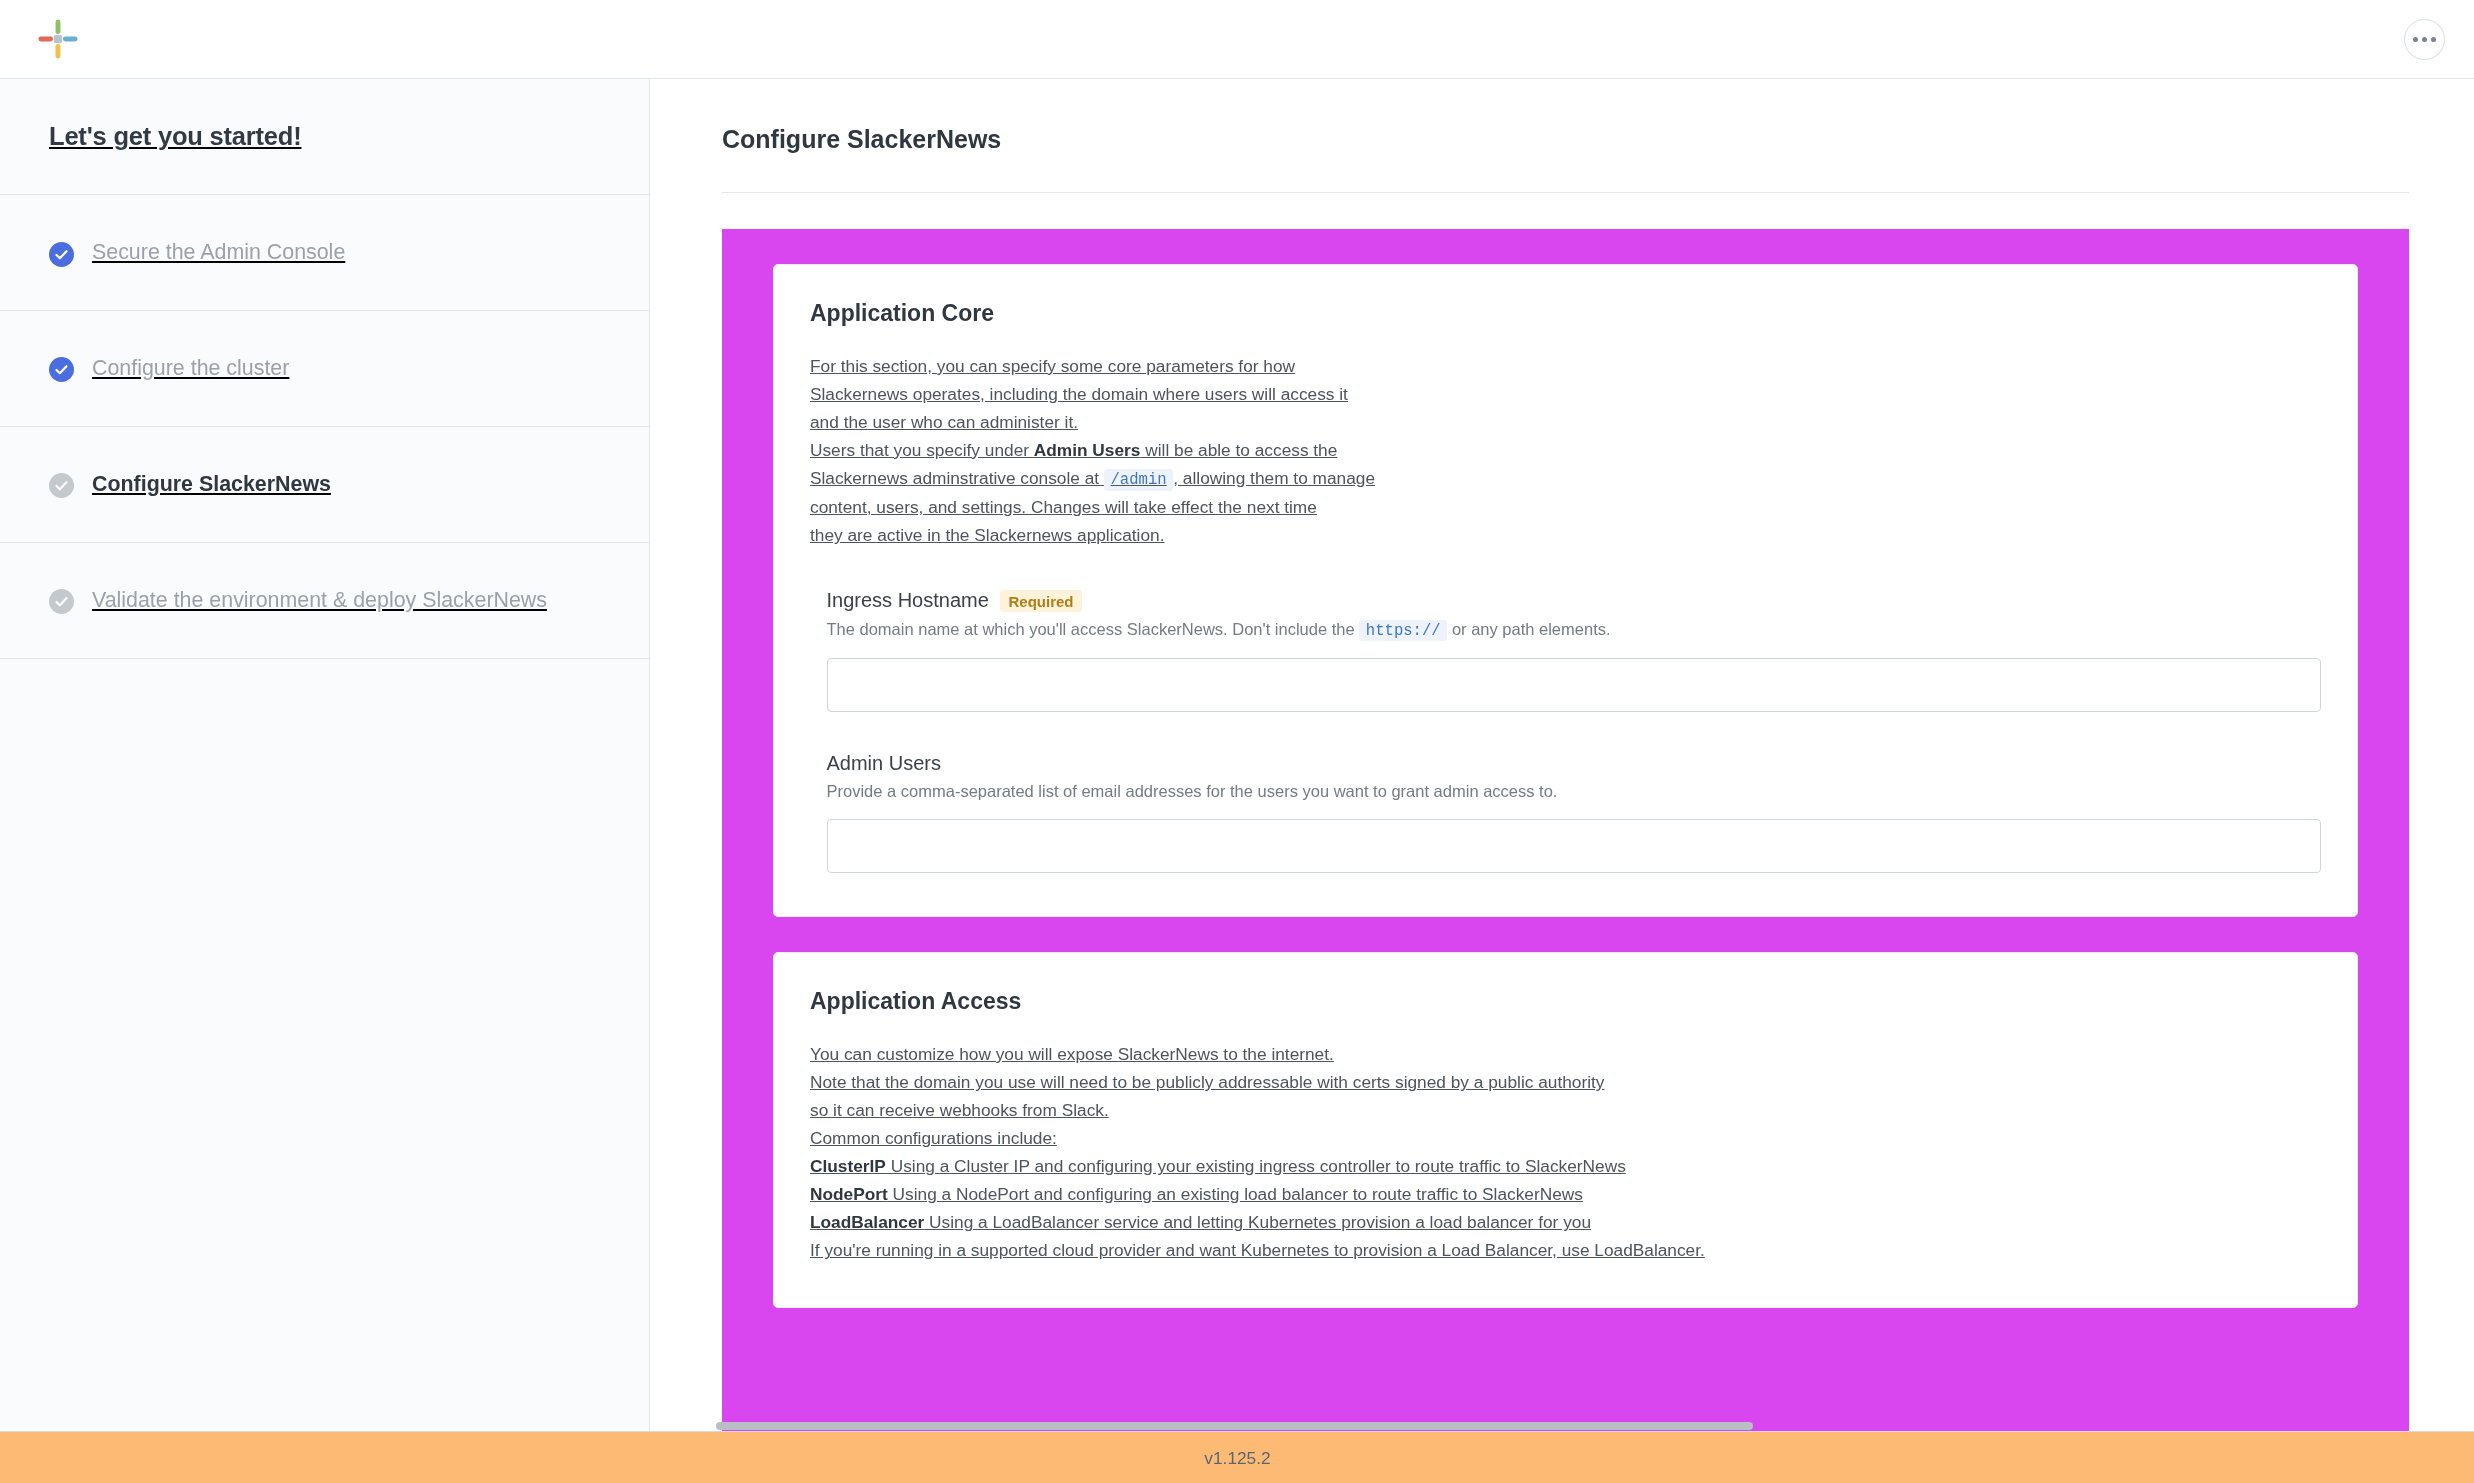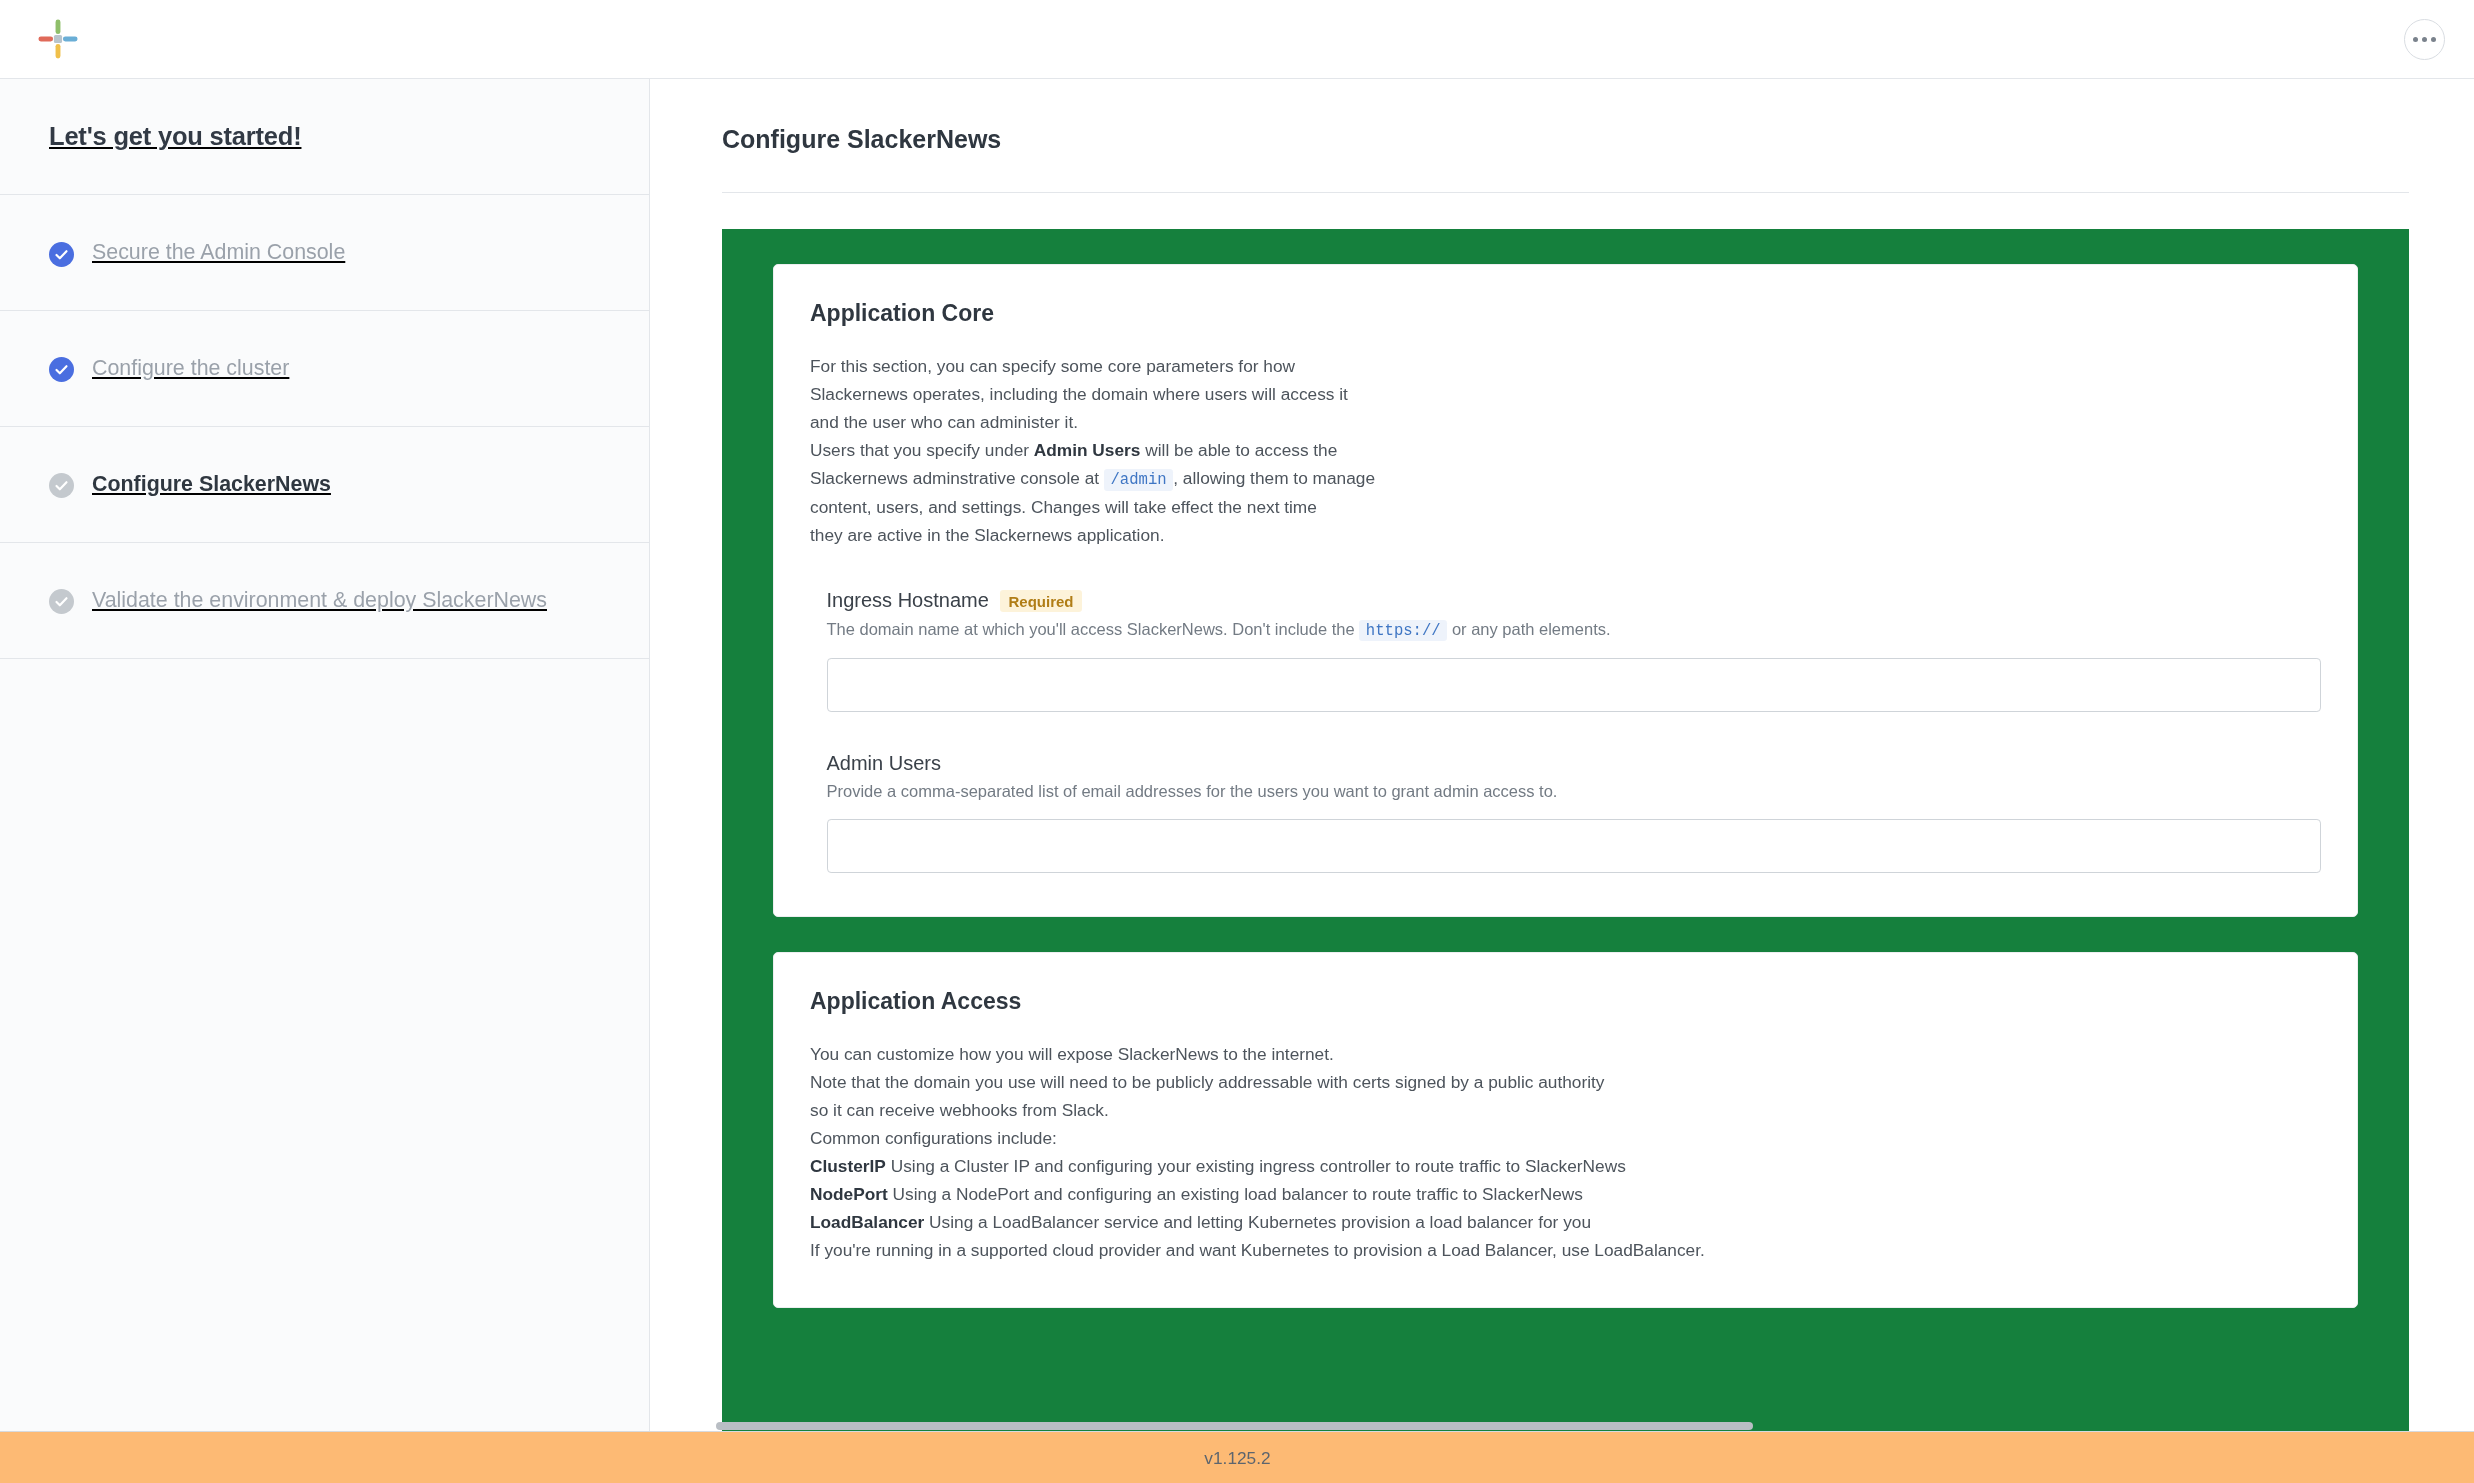--- a/index.html
+++ b/index.html
@@ -127,21 +127,21 @@
   }
   .main-title {
     font-size: 25px;
     font-weight: bold;
     color: #2f3740;
     padding-bottom: 38px;
     border-bottom: 0.8px solid #e3e6ea;
     max-width: 1688px;
   }
   .cards-area {
-    background: #15803d;
+    background: #d946ef;
     margin-top: 36px;
     padding: 35px 51px 0 51px;
     flex: 1;
     min-height: 0;
     overflow: hidden;
     max-width: 1689px;
   }
   .card {
     background: #ffffff;
     border: 0.8px solid #eceef0;
@@ -152,20 +152,21 @@
   .card-title {
     font-size: 23px;
     font-weight: bold;
     color: #2f3740;
     margin-bottom: 25px;
   }
   .card-desc {
     font-size: 17.3px;
     color: #4d545c;
     line-height: 1.62;
+    text-decoration: underline;
   }
   .card-desc b { color: #2f3740; }
   code.inline {
     font-family: "Liberation Mono", monospace;
     background: #eef3fb;
     color: #3f76c4;
     border-radius: 3.3px;
     padding: 1.6px 6.6px;
     font-size: 15.6px;
   }

